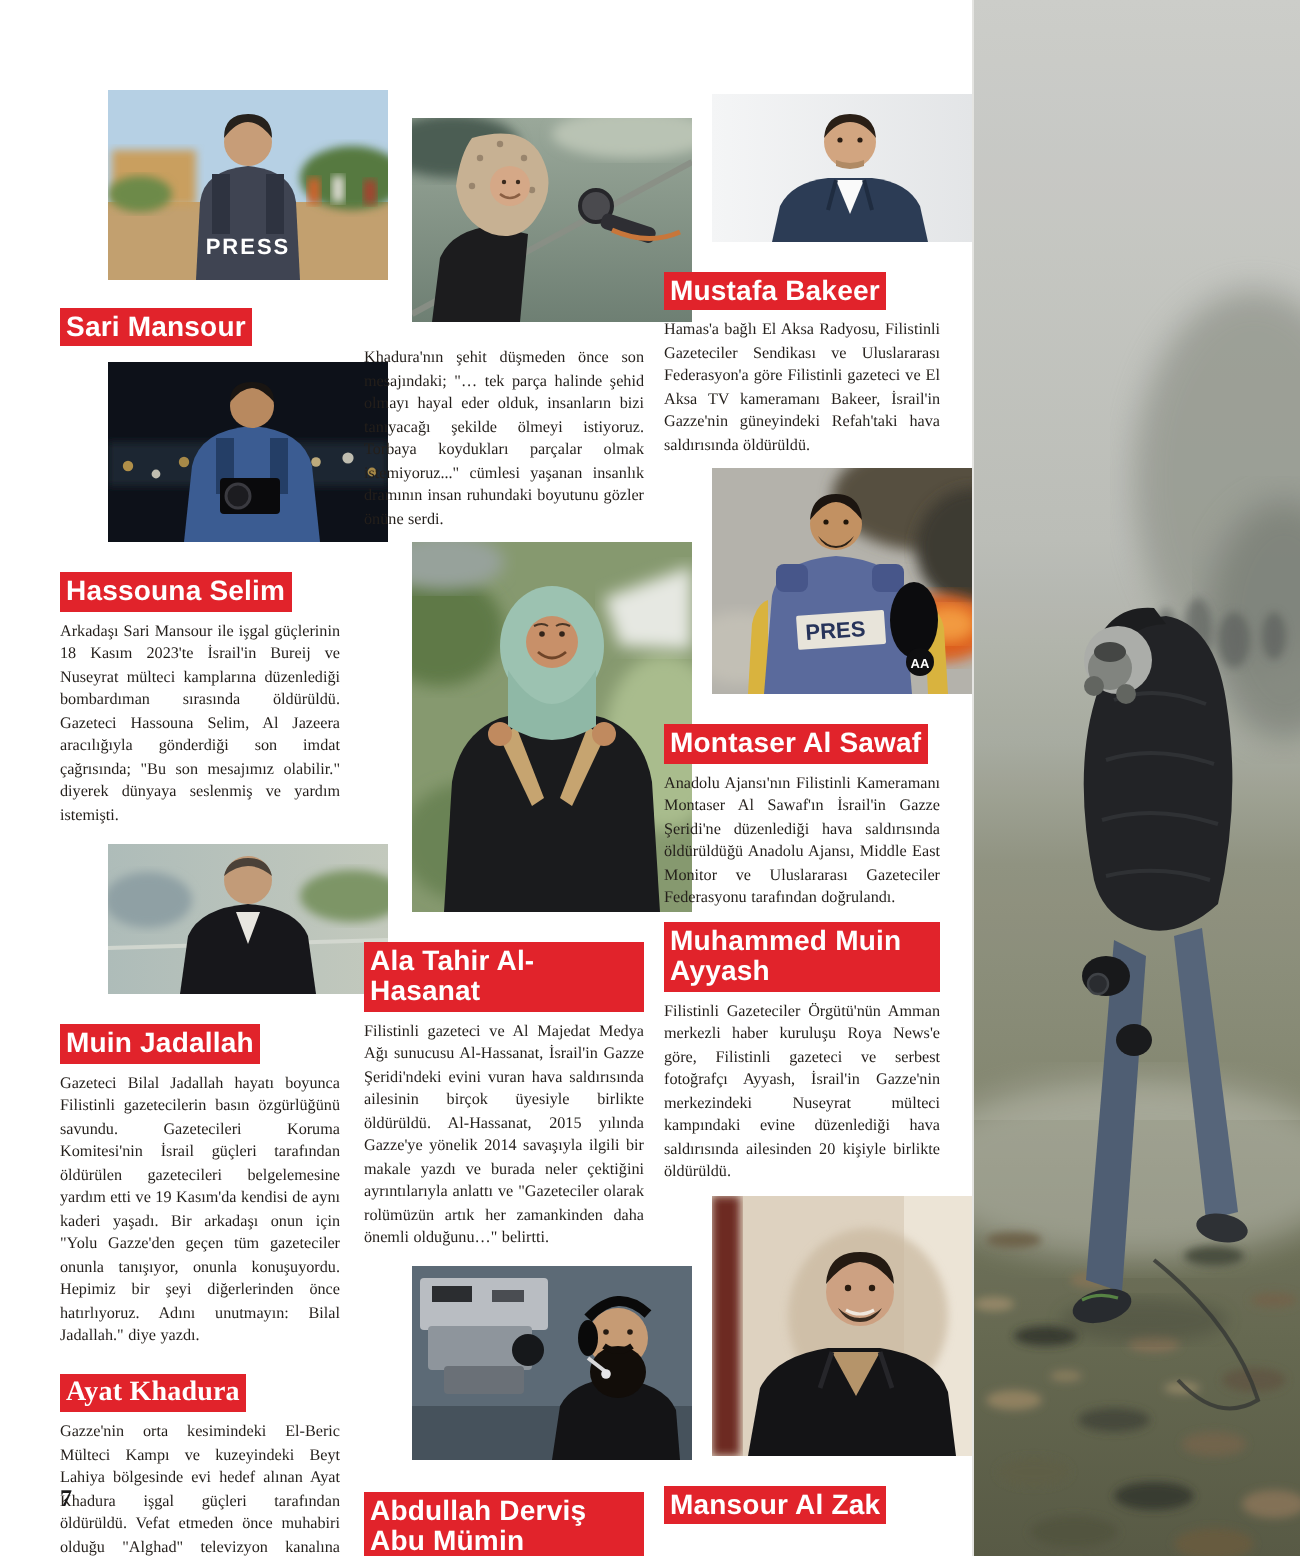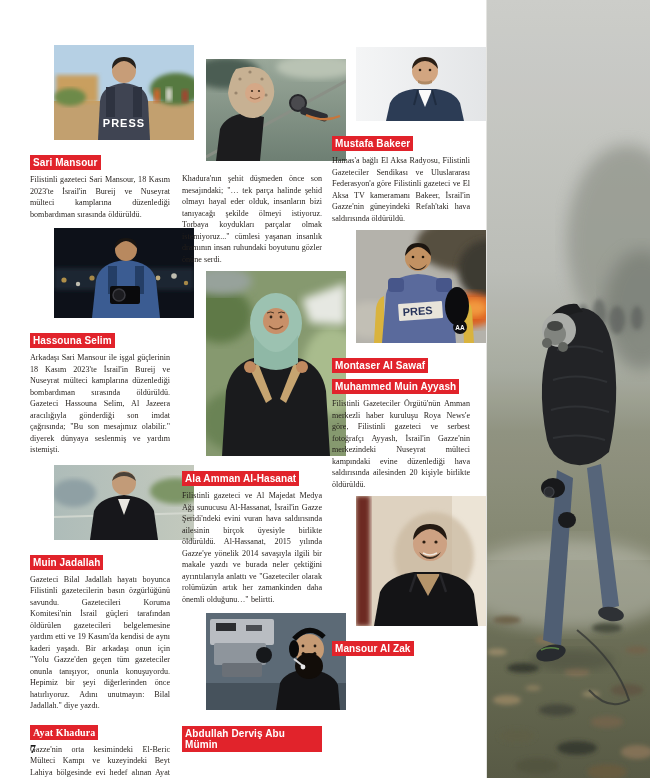--- a/index.html
+++ b/index.html
@@ -12,21 +12,21 @@
   .col{position:absolute;top:0;}
   .col1{left:30px;width:140px;top:33px;}
   .col2{left:182px;width:140px;top:47px;}
   .col3{left:332px;width:138px;top:35px;}
   .photo{display:block;width:100%;margin:12px;padding-left:12px;}
   .photo svg{display:block;width:100%;height:100%;}
   .name-label{
     display:inline-block;
     background:#e1232b;color:#ffffff;
     font-family:"Liberation Sans", sans-serif;
-    font-weight:bold;font-size:10px;line-height:1.1;
+    font-weight:bold;font-size:14px;line-height:1.1;
     padding:2px 3px 2px 3px;margin:2px 0 0 0;
     letter-spacing:.1px;
   }
   .body-text{
     font-size:8.1px;line-height:11.5px;color:#241f1b;
     text-align:justify;margin:4px 0 0 0;
     word-spacing:.2px;
   }
   .mt8{margin-top:8px;}.mt6{margin-top:6px;}.mt9{margin-top:9px;}
   .mt13{margin-top:13px;font-family:Liberation Serif, serif;}.mt4{margin-top:4px;}.mt3{margin-top:3px;}
@@ -62,21 +62,20 @@
         <rect x="128" y="45" width="6" height="12" fill="#a8402f" filter="url(#ab1)"></rect>
         <path d="M44,95 L46,56 Q48,40 70,38 Q92,40 94,56 L96,95 Z" fill="#3f4452"></path>
         <rect x="52" y="42" width="9" height="30" fill="#2e3340"></rect>
         <rect x="79" y="42" width="9" height="30" fill="#2e3340"></rect>
         <circle cx="70" cy="26" r="12" fill="#c79d78"></circle>
         <path d="M58,24 Q58,12 70,12 Q82,12 82,24 Q76,16 70,16 Q64,16 58,24 Z" fill="#26211c"></path>
         <text x="70" y="82" text-anchor="middle" font-family="Liberation Sans, sans-serif" font-size="11" font-weight="bold" fill="#ffffff" letter-spacing="1">PRESS</text>
       </svg>
     </div>
     <div class="name-label">Sari Mansour</div>
-    <div class="body-text">Filistinli gazeteci Sari Mansour, 18 Kasım 2023'te İsrail'in Bureij ve Nuseyrat mülteci kamplarına düzenlediği bombardıman sırasında öldürüldü.</div>
 
     <div class="photo mt8" style="height:90px">
       <svg viewBox="0 0 140 90" preserveAspectRatio="none">
         <defs>
             <filter id="bb1">
               <feGaussianBlur stdDeviation="2"></feGaussianBlur>
             </filter>
           </defs>
         <rect width="140" height="90" fill="#0d1119"></rect>
         <rect y="40" width="140" height="22" fill="#1c2533" filter="url(#bb1)"></rect>
@@ -181,21 +180,21 @@
         <circle cx="96" cy="96" r="6" fill="#c08a5f"></circle>
         <ellipse cx="70" cy="52" rx="26" ry="30" fill="#9cc2b1"></ellipse>
         <path d="M48,64 Q70,98 92,64 L92,92 Q70,106 48,92 Z" fill="#8fb8a6"></path>
         <circle cx="70" cy="50" r="13" fill="#c89069"></circle>
         <path d="M63,55 Q70,61 77,55" stroke="#6e4428" stroke-width="1.4" fill="none"></path>
         <circle cx="65" cy="46" r="1.4" fill="#33241a"></circle>
           <circle cx="75" cy="46" r="1.4" fill="#33241a"></circle>
         <path d="M61,42 Q65,40 68,42 M72,42 Q75,40 79,42" stroke="#4a3626" stroke-width="1" fill="none"></path>
       </svg>
     </div>
-    <div class="name-label mt3">Ala Amman Al-Hasanat</div>
+    <div class="name-label mt3">Ala Tahir Al-Hasanat</div>
     <div class="body-text">Filistinli gazeteci ve Al Majedat Medya Ağı sunucusu Al-Hassanat, İsrail'in Gazze Şeridi'ndeki evini vuran hava saldırısında ailesinin birçok üyesiyle birlikte öldürüldü. Al-Hassanat, 2015 yılında Gazze'ye yönelik 2014 savaşıyla ilgili bir makale yazdı ve burada neler çektiğini ayrıntılarıyla anlattı ve "Gazeteciler olarak rolümüzün artık her zamankinden daha önemli olduğunu…" belirtti.</div>
 
     <div class="photo mt8" style="height:97px">
       <svg viewBox="0 0 140 97" preserveAspectRatio="none">
         <defs>
             <filter id="fb1">
               <feGaussianBlur stdDeviation="1.2"></feGaussianBlur>
             </filter>
           </defs>
         <rect width="140" height="97" fill="#5c6a76"></rect>
@@ -269,20 +268,21 @@
         <circle cx="104" cy="97" r="7" fill="#0e0e10"></circle>
         <text x="104" y="100" text-anchor="middle" font-family="Liberation Sans, sans-serif" font-size="6.5" font-weight="bold" fill="#ffffff">AA</text>
         <circle cx="62" cy="28" r="13" fill="#c29162"></circle>
         <path d="M49,26 Q50,13 62,13 Q74,13 75,26 Q68,17 62,17 Q56,17 49,26 Z" fill="#1c1510"></path>
         <path d="M53,34 Q62,44 71,34 Q68,40 62,40 Q56,40 53,34 Z" fill="#2a2017"></path>
         <circle cx="57" cy="27" r="1.3" fill="#201509"></circle>
           <circle cx="67" cy="27" r="1.3" fill="#201509"></circle>
       </svg>
     </div>
     <div class="name-label mt3">Montaser Al Sawaf</div>
+    <div class="body-text">Anadolu Ajansı'nın Filistinli Kameramanı Montaser Al Sawaf'ın İsrail'in Gazze Şeridi'ne düzenlediği hava saldırısında öldürüldüğü Anadolu Ajansı, Middle East Monitor ve Uluslararası Gazeteciler Federasyonu tarafından doğrulandı.</div>
 
     <div class="name-label mt6">Muhammed Muin Ayyash</div>
     <div class="body-text">Filistinli Gazeteciler Örgütü'nün Amman merkezli haber kuruluşu Roya News'e göre, Filistinli gazeteci ve serbest fotoğrafçı Ayyash, İsrail'in Gazze'nin merkezindeki Nuseyrat mülteci kampındaki evine düzenlediği hava saldırısında ailesinden 20 kişiyle birlikte öldürüldü.</div>
 
     <div class="photo mt6" style="height:130px">
       <svg viewBox="0 0 138 130" preserveAspectRatio="none">
         <defs>
             <filter id="ib1">
               <feGaussianBlur stdDeviation="2"></feGaussianBlur>
             </filter>

